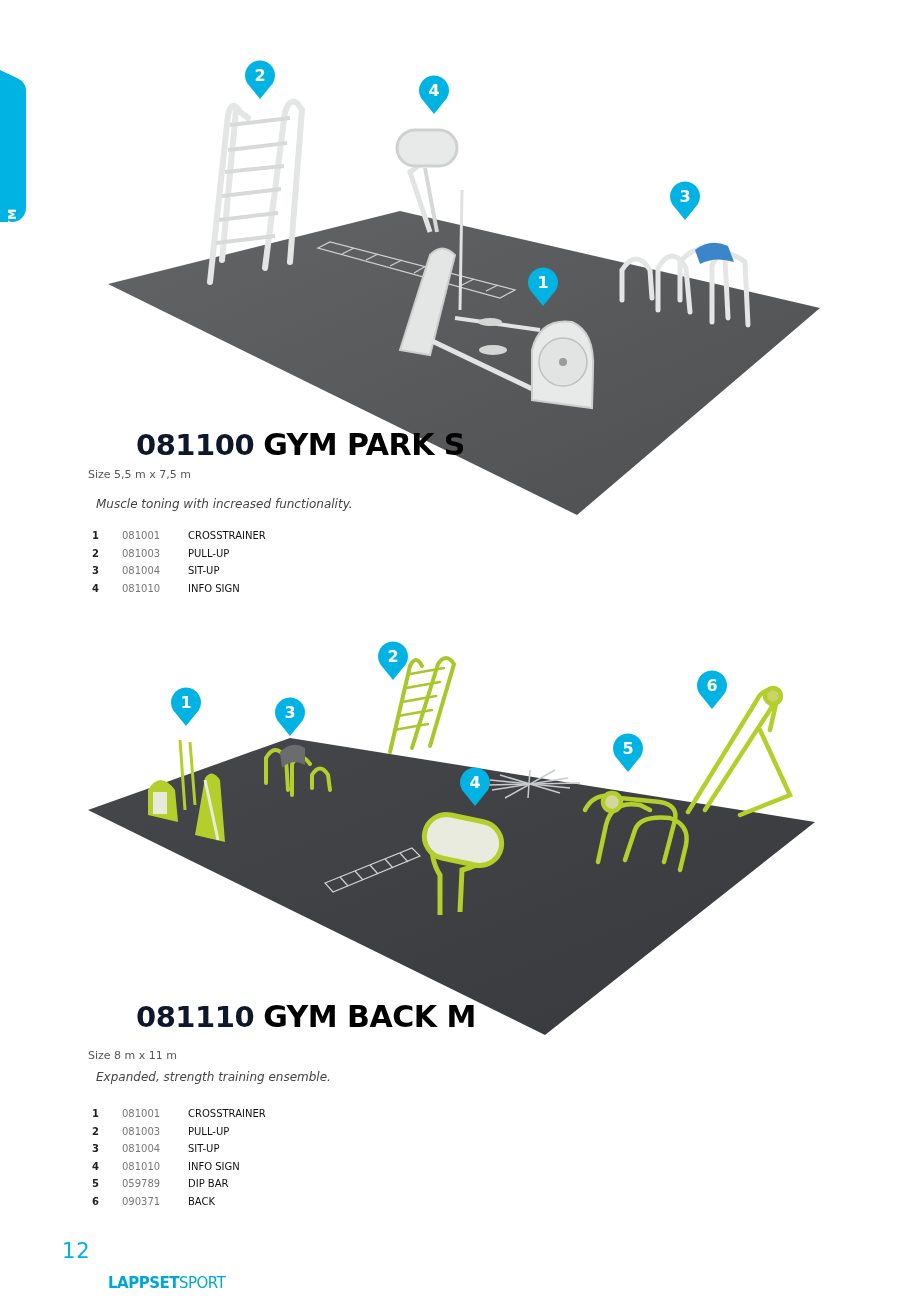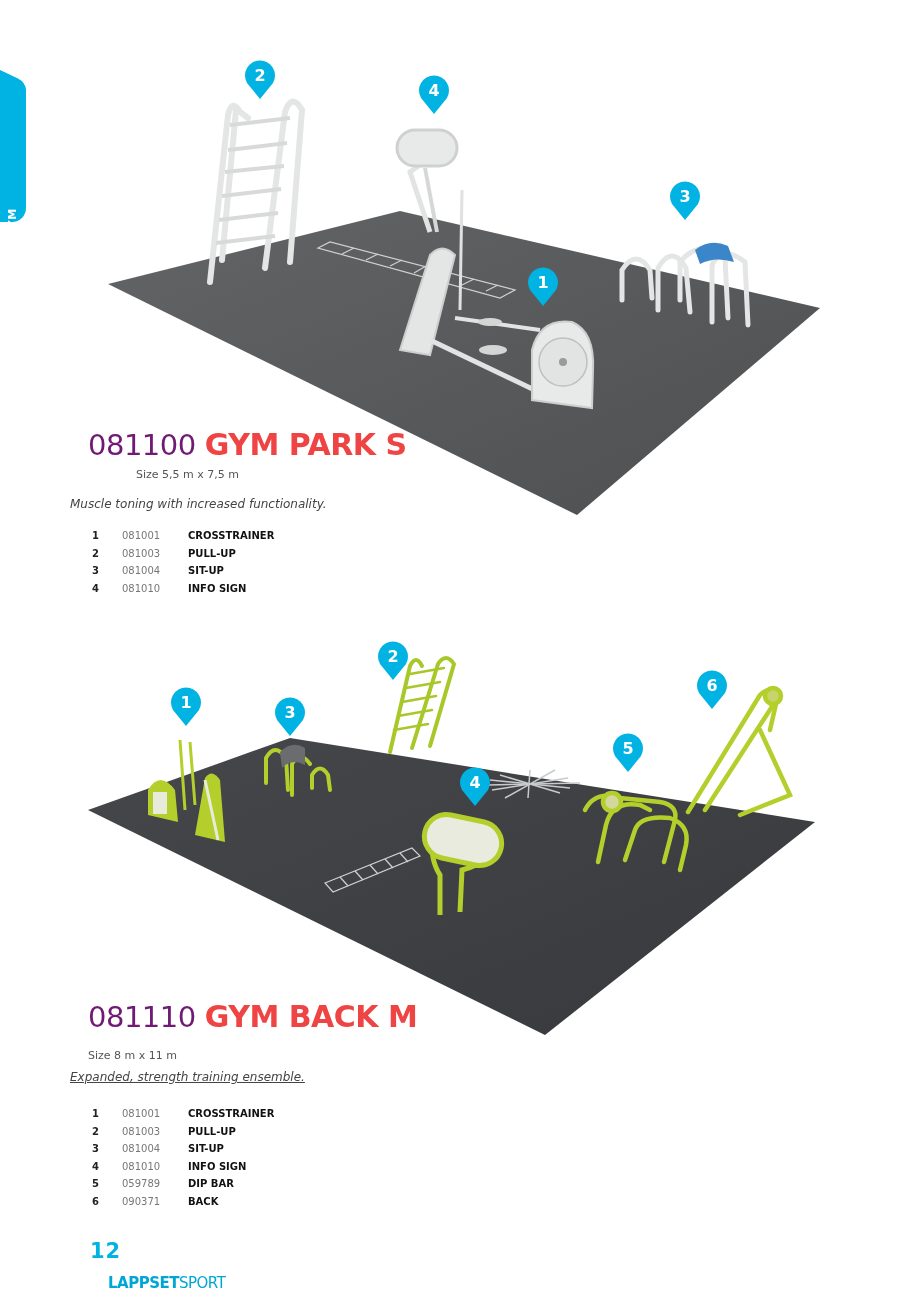--- a/index.html
+++ b/index.html
@@ -3,30 +3,30 @@
 <meta charset="utf-8">
 <style>
   html, body { margin:0; padding:0; background:#ffffff; }
   body { width:920px; height:1301px; position:relative; overflow:hidden; font-family:"DejaVu Sans", "Liberation Sans", sans-serif; color:#1a1a1a; }
   .side-tab { position:absolute; left:0; top:80px; width:26px; height:142px; background:#00b3e3; border-radius:0 14px 14px 0; }
   .side-tab:before { content:""; position:absolute; left:0; top:-10px; width:26px; height:20px; background:#00b3e3; transform:skewY(25deg); transform-origin:left top; border-radius:0 8px 0 0;}
   .side-tab-label { position:absolute; left:1px; top:140px; width:22px; text-align:center; color:#fff; font-weight:bold; font-size:11px; transform:rotate(-90deg); transform-origin:center; letter-spacing:0.5px; }
   .scene { position:absolute; }
   .scene svg { display:block; }
   .title { position:absolute; left:88px; font-size:30px; line-height:34px; white-space:nowrap; letter-spacing:-0.5px; }
-  .title .code { font-family:"DejaVu Sans", sans-serif; font-weight:400; color:#701a75; font-size:29px; letter-spacing:-0.5px; }
-  .title .name { font-weight:bold; color:#ef4444; }
+  .title .code { font-family:"DejaVu Sans", sans-serif; font-weight:700; color:#0f172a; font-size:29px; letter-spacing:-0.5px;margin-left:48px; }
+  .title .name { font-weight:bold; color:#000000; }
   .size { position:absolute; left:88px; font-size:11px; color:#555; }
-  .desc { position:absolute; left:70px; font-size:12px; font-style:italic; color:#444; }
+  .desc { position:absolute; left:96px; font-size:12px; font-style:italic; color:#444; }
   .items { position:absolute; left:92px; }
   .item { display:flex; height:17.5px; align-items:center; font-size:10px; }
   .item .num { width:30px; font-weight:bold; color:#222; }
   .item .code { width:66px; color:#777; }
-  .item .nm { font-weight:bold; color:#111; }
-  .footer-page { position:absolute; left:62px; top:1239px; font-size:21px; color:#00b3e3; font-weight:700; letter-spacing:1px;margin-left:28px; }
+  .item .nm { font-weight:normal; color:#111; }
+  .footer-page { position:absolute; left:62px; top:1239px; font-size:21px; color:#00b3e3; font-weight:400; letter-spacing:1px; }
   .footer-brand { position:absolute; left:108px; top:1274px; font-size:15px; color:#00a6d6; letter-spacing:-0.5px; }
   .footer-brand b { font-weight:bold; }
   .footer-brand span.sp { font-weight:normal; }
 </style>
 </head>
 <body>
 
 <div class="side-tab">
   <div class="side-tab-label">GYM</div>
 </div>
@@ -108,21 +108,21 @@
     <path d="M543,306 L530,290 A15,15 0 1 1 556,290 Z" fill="#00b3e3"></path>
     <text x="543" y="288" text-anchor="middle" font-family="DejaVu Sans, sans-serif" font-weight="bold" font-size="16" fill="#fff">1</text>
   </g>
 </svg>
 </div>
 
 <div class="title" style="top:428px;">
   <span class="code">081100</span>
   <span class="name">GYM PARK S</span>
 </div>
-<div class="size" style="top:468px;margin-left:48px;">Size 5,5 m x 7,5 m</div>
+<div class="size" style="top:468px;">Size 5,5 m x 7,5 m</div>
 <div class="desc" style="top:497px;">Muscle toning with increased functionality.</div>
 <div class="items" style="top:527px;">
   <div class="item">
       <span class="num">1</span>
       <span class="code">081001</span>
       <span class="nm">CROSSTRAINER</span>
     </div>
   <div class="item">
       <span class="num">2</span>
       <span class="code">081003</span>
@@ -237,21 +237,21 @@
     <text x="475" y="158" text-anchor="middle" font-family="DejaVu Sans, sans-serif" font-weight="bold" font-size="16" fill="#fff">4</text>
   </g>
 </svg>
 </div>
 
 <div class="title" style="top:1000px;">
   <span class="code">081110</span>
   <span class="name">GYM BACK M</span>
 </div>
 <div class="size" style="top:1049px;">Size 8 m x 11 m</div>
-<div class="desc" style="top:1070px;text-decoration:underline;">Expanded, strength training ensemble.</div>
+<div class="desc" style="top:1070px;">Expanded, strength training ensemble.</div>
 <div class="items" style="top:1105px;">
   <div class="item">
       <span class="num">1</span>
       <span class="code">081001</span>
       <span class="nm">CROSSTRAINER</span>
     </div>
   <div class="item">
       <span class="num">2</span>
       <span class="code">081003</span>
       <span class="nm">PULL-UP</span>

